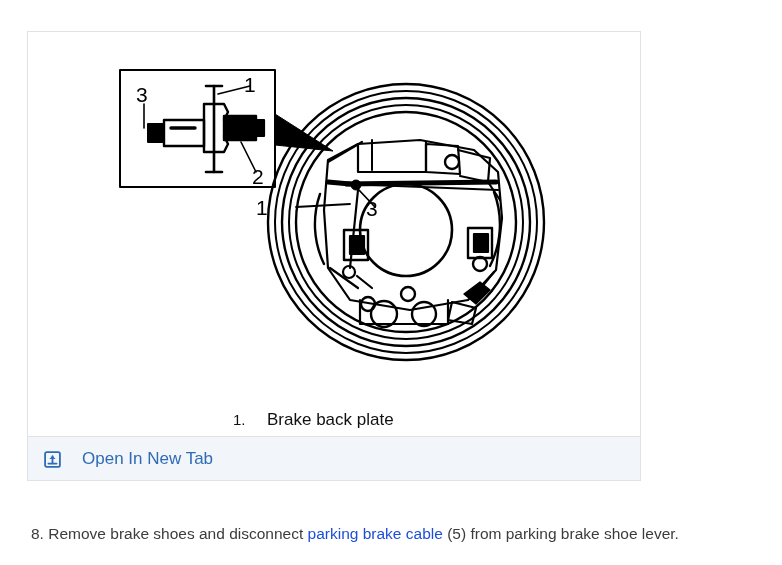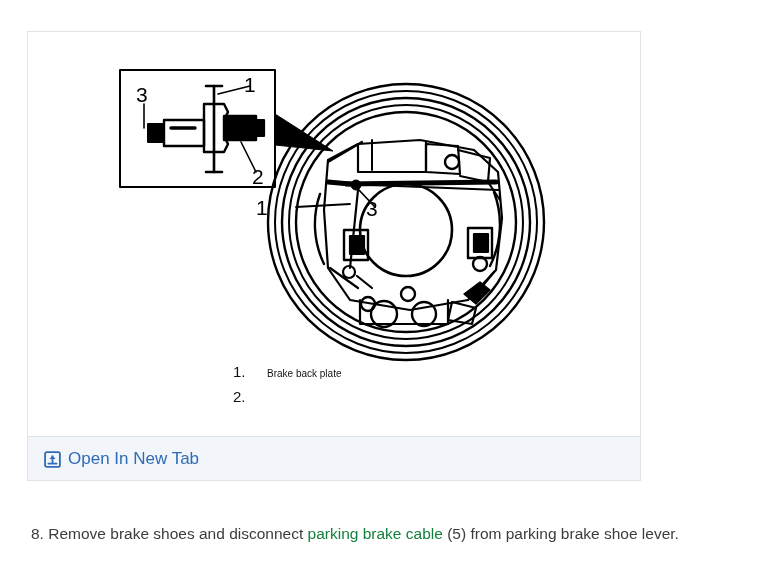--- a/index.html
+++ b/index.html
@@ -47,21 +47,21 @@
     background: #f2f5fa;
     border-top: 1px solid #e2e2e2;
     box-sizing: border-box;
   }
   .tool-btn {
     position: absolute;
     top: 0;
     height: 44px;
     display: flex;
     align-items: center;
-    gap: 7px;
+    gap: 21px;
     color: #2f6cb5;
     font-size: 17px;
     cursor: pointer;
     user-select: none;
     white-space: nowrap;
   }
   #open-new-tab-button { left: 16px; }
   #zoom-print-button { right: 14px; }
   .tool-btn .ico { display: flex; align-items: center; }
 
@@ -79,35 +79,36 @@
     align-items: baseline;
     margin-bottom: 10px;
   }
   .legend-num {
     width: 34px;
     flex: none;
     font-size: 15px;
     color: #111;
   }
   .legend-text {
-    font-size: 10px;
+    font-size: 17px;
     color: #111;
+    margin-top: 47px;
   }
 
   
   #step-caption {
     position: absolute;
     left: 31px;
     top: 525px;
     font-size: 15.5px;
     color: #3c3c3c;
     white-space: nowrap;
   }
   #step-caption a, .caption-link {
-    color: #15803d;
+    color: #1d4ed8;
     text-decoration: none;
     cursor: pointer;
   }
 
   
   svg#brake-drawing { display: block; }
 </style>
 </head>
 <body>
 

